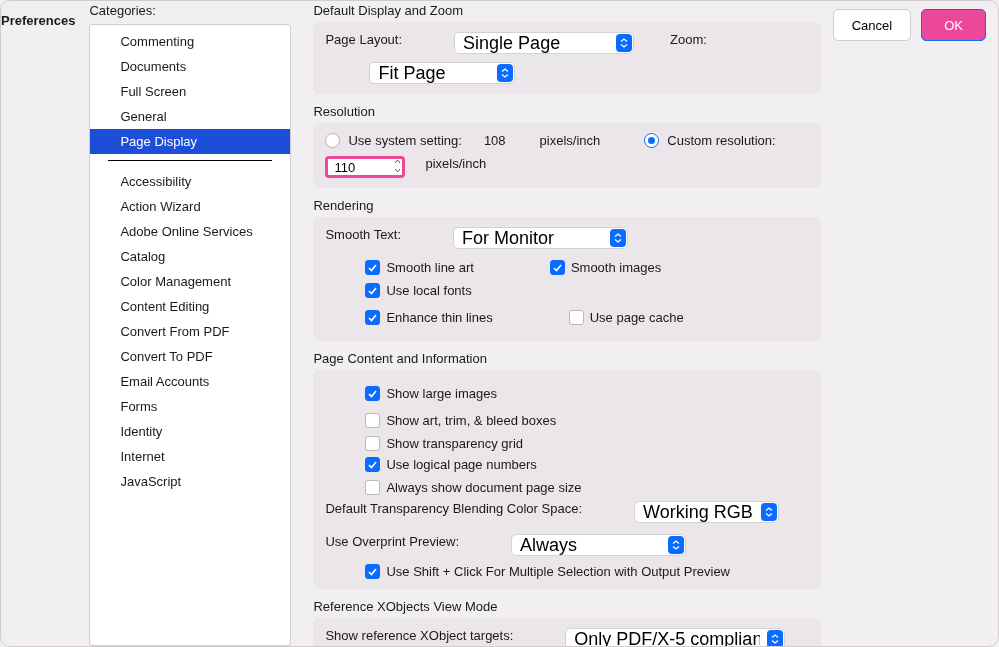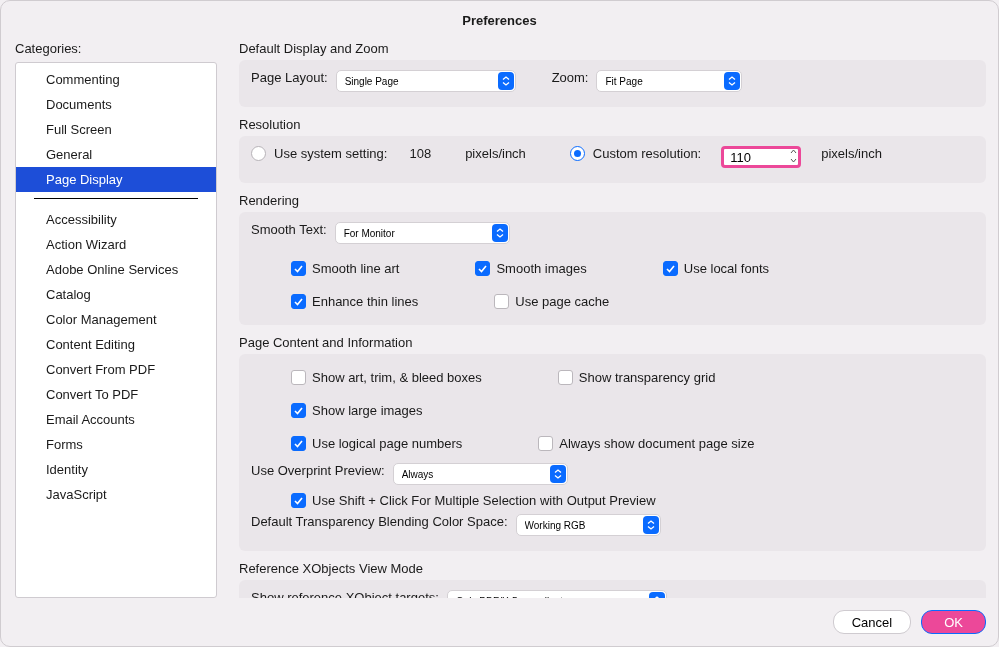--- a/index.html
+++ b/index.html
@@ -12,21 +12,21 @@
   height: 647px;
   overflow: hidden;
 }
 .window {
   width: 100%;
   height: 100%;
   border: 1px solid #d0ccd0;
   border-radius: 10px;
   background: #f2eff2;
   display: flex;
-  flex-direction: column;
+  flex-direction: row;
 }
 .titlebar {
   height: 38px;
   display: flex;
   align-items: center;
   justify-content: center;
   font-weight: 600;
 }
 .body {
   flex: 1;
@@ -87,22 +87,23 @@
 .row { display: flex; gap: 8px; flex-wrap: wrap; min-height:27px;}
 .row + .row { margin-top: 6px; }
 .label {  }
 .select {
   appearance: none;
   background: #fff;
   border: 1px solid #d4d0d4;
   border-radius: 5px;
   padding: 2px 24px 2px 8px;
   height: 22px;
-  font-size: 10px;
+  font-size: 18px;
   position: relative;
+  margin-left: 44px;
 }
 .select-wrap { position: relative; display: inline-block; }
 .select-arrow {
   position: absolute;
   right: 2px; top: 2px;
   width: 16px; height: 18px;
   background: #0a6bff;
   border-radius: 4px;
   display:flex; align-items:center; justify-content:center;
 }
@@ -129,22 +130,22 @@
   position:absolute; right:3px; top:1px; display:flex; flex-direction:column;
 }
 .spin-btn { width:10px; height:9px; display:flex; align-items:center; justify-content:center; cursor:default;}
 .spin-btn svg{width:7px;height:5px;}
 .footer {
   height: 48px;
   display:flex; align-items:center; justify-content:flex-end; gap:10px;
   padding-right: 12px;
 }
 .btn {
-  border:1px solid #cfcbd0; background:#fff; border-radius:11px;
-  padding: 3px 18px; font-size:13px; height:24px;
+  border:1px solid #cfcbd0; background:#fff; border-radius:5px;
+  padding: 3px 18px; font-size:13px; height:32px;
 }
 .btn.primary {
   background:#ec4899; color:#fff; border-color:#0a6bff; padding:3px 22px;
 }
 </style>
 </head>
 <body>
 
 <div class="window">
   <div class="titlebar">
@@ -166,20 +167,21 @@
         <div class="cat-item">Action Wizard</div>
         <div class="cat-item">Adobe Online Services</div>
         <div class="cat-item">Catalog</div>
         <div class="cat-item">Color Management</div>
         <div class="cat-item">Content Editing</div>
         <div class="cat-item">Convert From PDF</div>
         <div class="cat-item">Convert To PDF</div>
         <div class="cat-item">Email Accounts</div>
         <div class="cat-item">Forms</div>
         <div class="cat-item">Identity</div>
+        <div class="cat-item">Internet</div>
         <div class="cat-item">JavaScript</div>
       </div>
     </div>
 
     <div class="content">
      <div class="scroll-area">
 
       <div class="section-title">Default Display and Zoom</div>
       <div class="panel">
         <div class="row">
@@ -289,82 +291,82 @@
           <span class="chk-row">
                 <span class="chk"></span>
                 <span>Use page cache</span>
               </span>
         </div>
       </div>
 
       <div class="section-title">Page Content and Information</div>
       <div class="panel">
         <div class="row">
+          <span class="chk-row">
+                <span class="chk checked">
+                  <svg viewBox="0 0 11 11">
+                    <path d="M2 6 L4.5 8.5 L9 3" stroke="#fff" stroke-width="1.6" fill="none"></path>
+                  </svg>
+                </span>
+                <span>Show large images</span>
+              </span>
+        </div>
+        <div class="row">
           <span class="chk-row" style="min-width:210px">
                 <span class="chk"></span>
                 <span>Show art, trim, &amp; bleed boxes</span>
               </span>
           <span class="chk-row">
                 <span class="chk"></span>
                 <span>Show transparency grid</span>
               </span>
         </div>
         <div class="row">
-          <span class="chk-row">
-                <span class="chk checked">
-                  <svg viewBox="0 0 11 11">
-                    <path d="M2 6 L4.5 8.5 L9 3" stroke="#fff" stroke-width="1.6" fill="none"></path>
-                  </svg>
-                </span>
-                <span>Show large images</span>
-              </span>
-        </div>
-        <div class="row">
           <span class="chk-row" style="min-width:210px">
                 <span class="chk checked">
                   <svg viewBox="0 0 11 11">
                     <path d="M2 6 L4.5 8.5 L9 3" stroke="#fff" stroke-width="1.6" fill="none"></path>
                   </svg>
                 </span>
                 <span>Use logical page numbers</span>
               </span>
           <span class="chk-row">
                 <span class="chk"></span>
                 <span>Always show document page size</span>
               </span>
         </div>
         <div class="row">
+          <span class="label">Default Transparency Blending Color Space:</span>
+          <span class="select-wrap">
+            <input class="select" style="width: 145px;" readonly="" value="Working RGB">
+            <span class="select-arrow">
+                  <svg viewBox="0 0 8 10">
+                    <path d="M1 3.5 L4 1 L7 3.5 M1 6.5 L4 9 L7 6.5" stroke="#fff" stroke-width="1.3" fill="none"></path>
+                  </svg>
+                </span>
+          </span>
+        </div>
+        <div class="row">
           <span class="label">Use Overprint Preview:</span>
           <span class="select-wrap">
             <input class="select" style="width: 175px;" readonly="" value="Always">
             <span class="select-arrow">
                   <svg viewBox="0 0 8 10">
                     <path d="M1 3.5 L4 1 L7 3.5 M1 6.5 L4 9 L7 6.5" stroke="#fff" stroke-width="1.3" fill="none"></path>
                   </svg>
                 </span>
           </span>
           <span class="chk-row">
                 <span class="chk checked">
                   <svg viewBox="0 0 11 11">
                     <path d="M2 6 L4.5 8.5 L9 3" stroke="#fff" stroke-width="1.6" fill="none"></path>
                   </svg>
                 </span>
                 <span>Use Shift + Click For Multiple Selection with Output Preview</span>
               </span>
-        </div>
-        <div class="row">
-          <span class="label">Default Transparency Blending Color Space:</span>
-          <span class="select-wrap">
-            <input class="select" style="width: 145px;" readonly="" value="Working RGB">
-            <span class="select-arrow">
-                  <svg viewBox="0 0 8 10">
-                    <path d="M1 3.5 L4 1 L7 3.5 M1 6.5 L4 9 L7 6.5" stroke="#fff" stroke-width="1.3" fill="none"></path>
-                  </svg>
-                </span>
-          </span>
         </div>
       </div>
 
       <div class="section-title">Reference XObjects View Mode</div>
       <div class="panel">
         <div class="row">
           <span class="label">Show reference XObject targets:</span>
           <span class="select-wrap">
             <input class="select" style="width: 220px;" readonly="" value="Only PDF/X-5 compliant ones">
             <span class="select-arrow">

